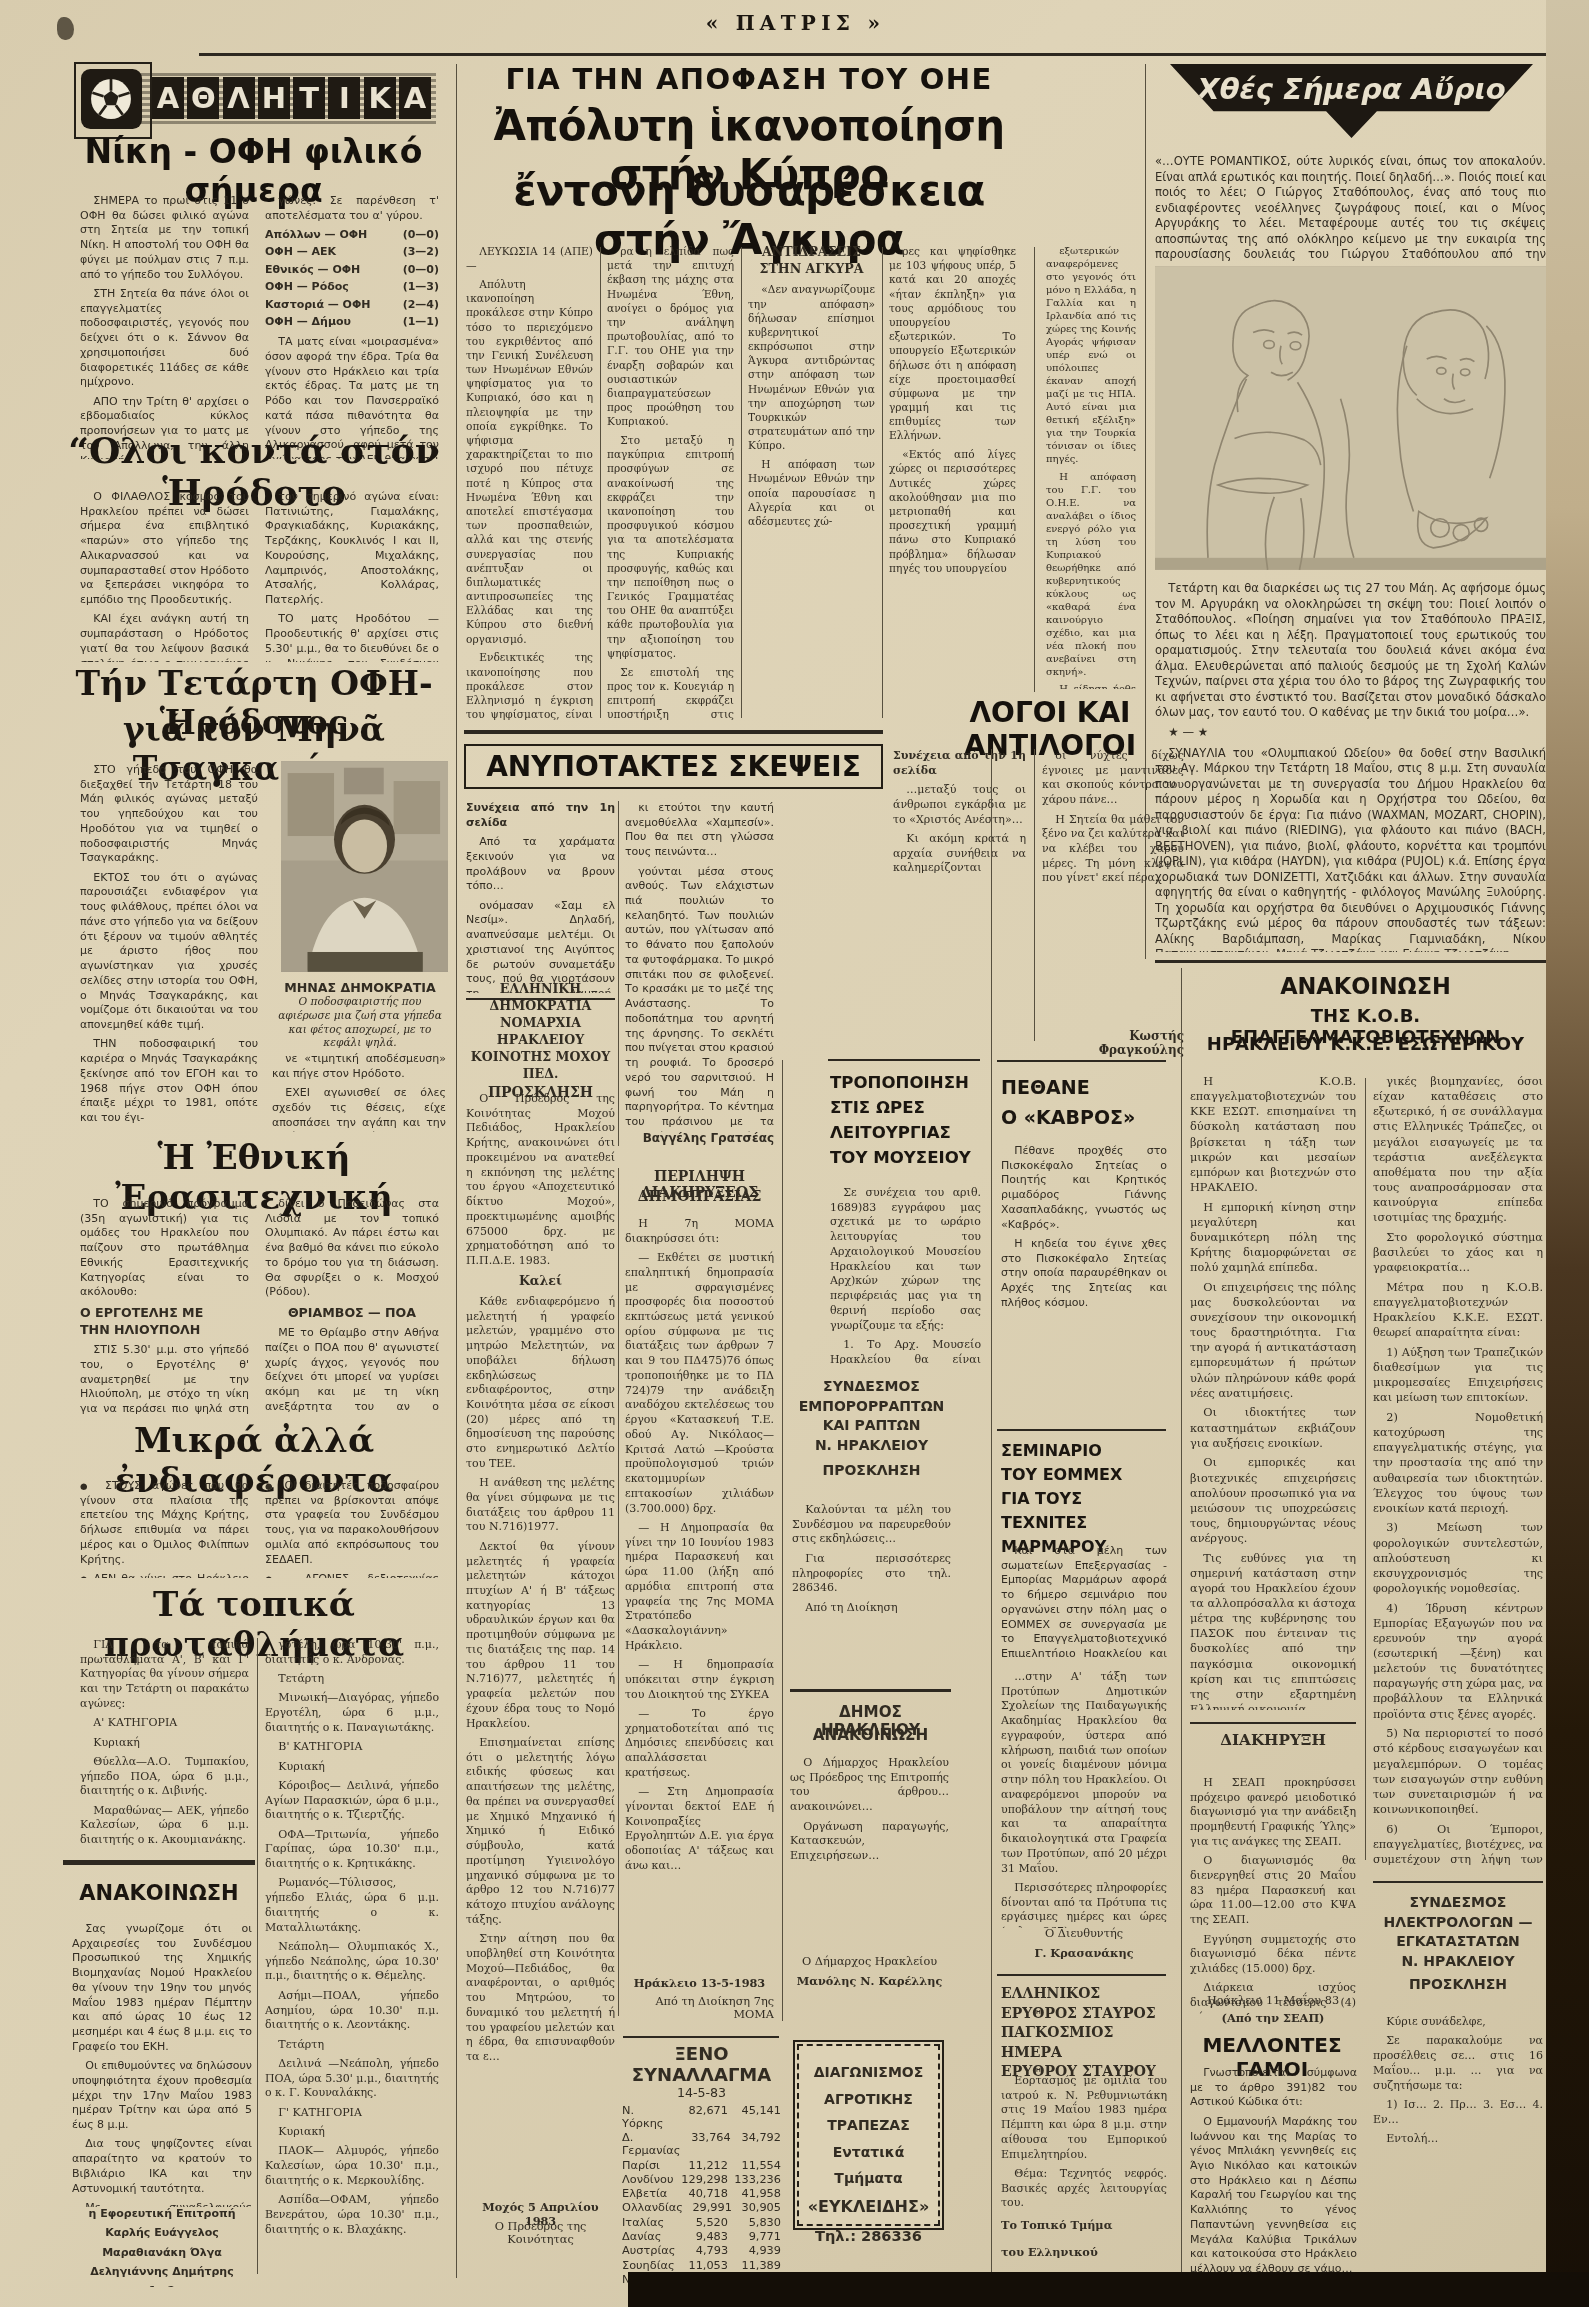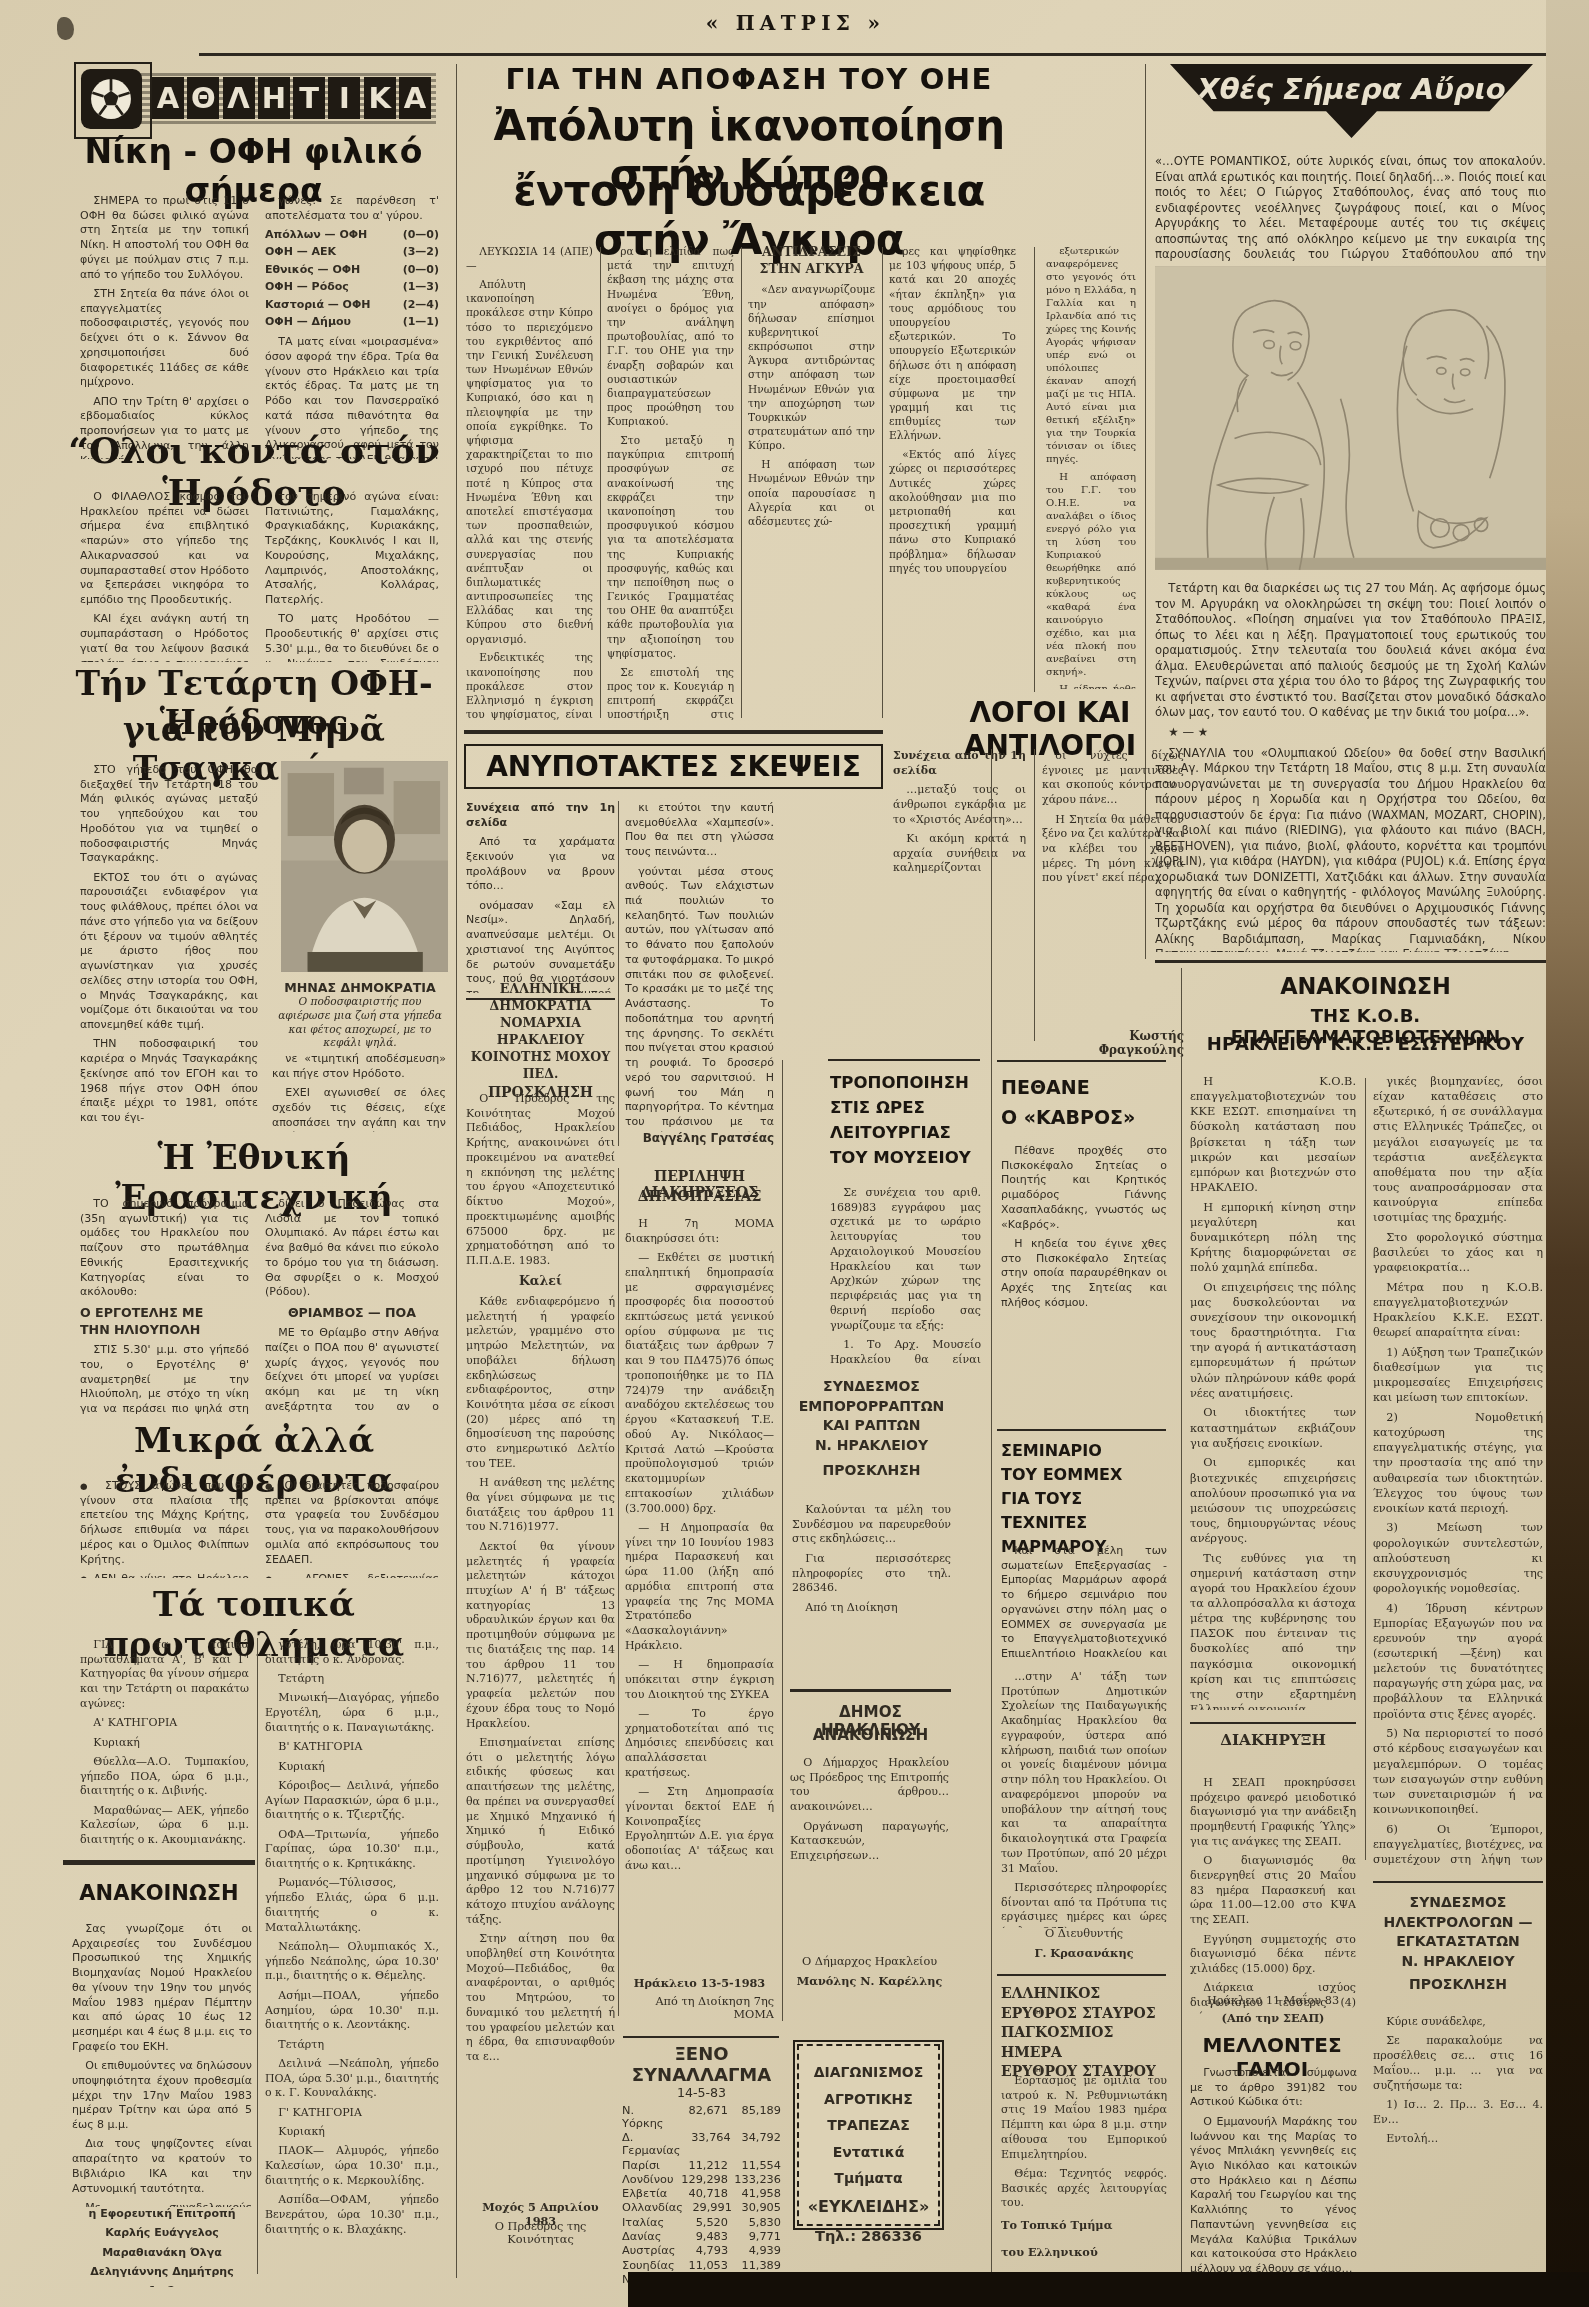--- a/index.html
+++ b/index.html
@@ -322,21 +322,21 @@
   <div class="rule-soft" style="left:782px;top:1060px;width:0.7px;height:961px;"></div>
 
   <div class="rule" style="left:623px;top:2036px;width:156px;height:2px;"></div>
   <div class="abs" style="left:622px;top:2043px;width:159px;">
     <div class="ctr sans" style="font-weight:bold;font-size:18px;">ΞΕΝΟ ΣΥΝΑΛΛΑΓΜΑ</div>
     <div class="ctr sans" style="font-size:12.6px;margin-bottom:4px;">14-5-83</div>
     <div class="sans" style="font-size:11.3px;">
         <div class="fx-row">
           <span class="c0">Ν. Υόρκης</span>
           <span class="c1">82,671</span>
-          <span class="c2">85,189</span>
+          <span class="c2">45,141</span>
         </div>
         <div class="fx-row">
           <span class="c0">Δ. Γερμανίας</span>
           <span class="c1">33,764</span>
           <span class="c2">34,792</span>
         </div>
         <div class="fx-row">
           <span class="c0">Παρίσι</span>
           <span class="c1">11,212</span>
           <span class="c2">11,554</span>

